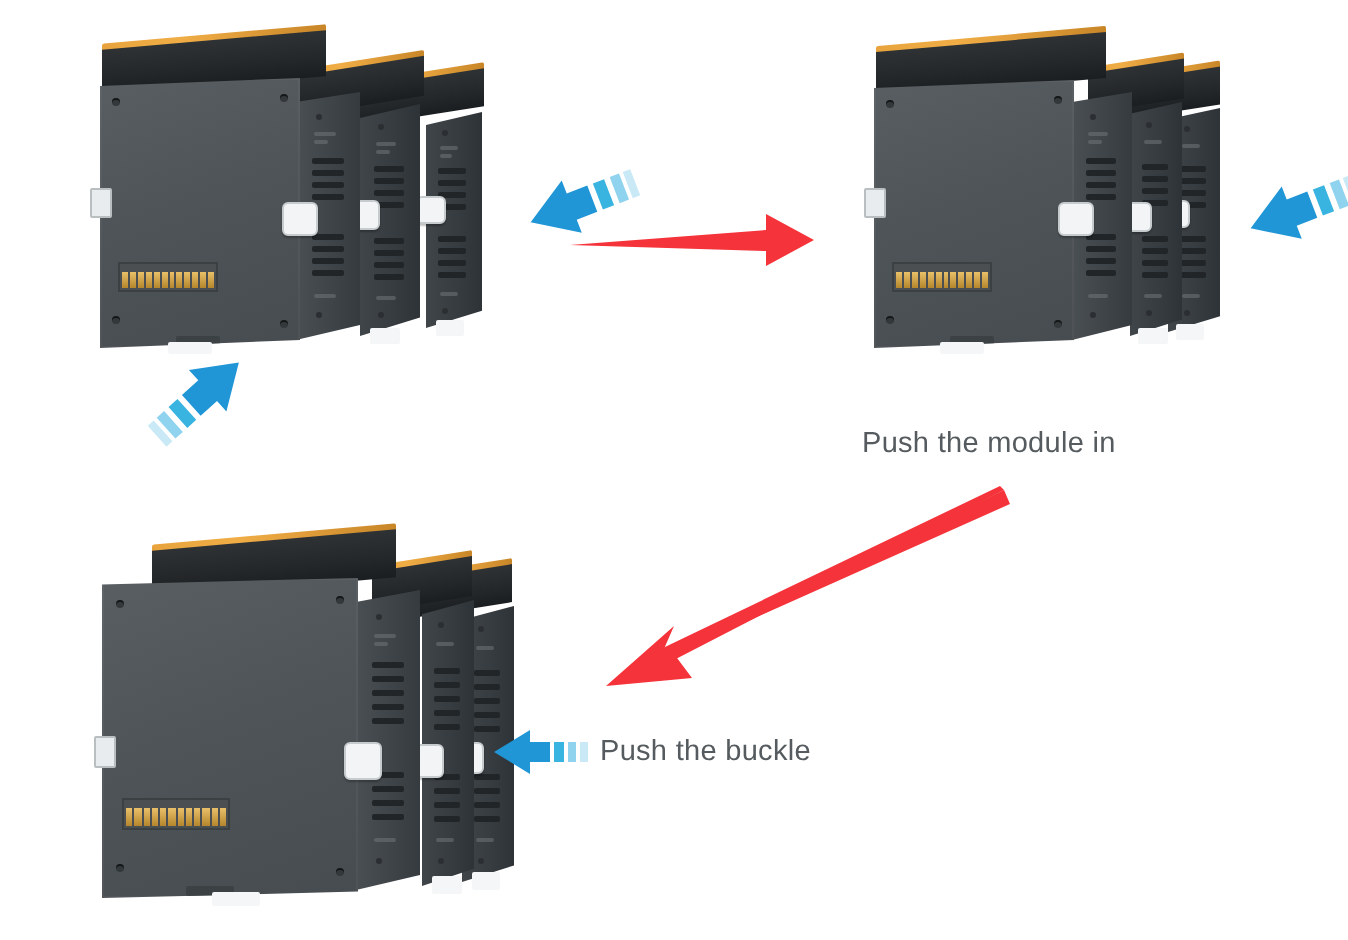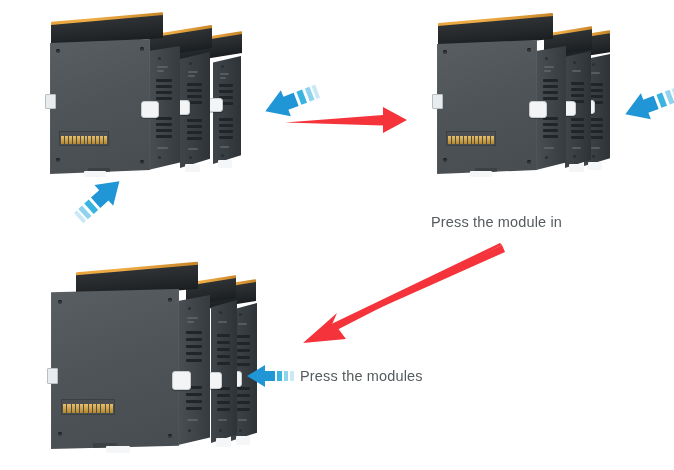--- a/index.html
+++ b/index.html
@@ -302,21 +302,21 @@
 
   <svg class="arrow-svg" style="left:612px;top:82px;" width="70" height="50" viewBox="0 0 70 50">
     <g transform="rotate(159 32 25)">
       <path d="M30 11 L52 25 L30 39 L30 32 L19 32 L19 18 L30 18 Z" fill="#2196d6"></path>
       <rect x="10" y="18" width="6" height="14" fill="#39b3e0"></rect>
       <rect x="2" y="18" width="5" height="14" fill="#8fd3ef"></rect>
       <rect x="-4" y="18" width="4" height="14" fill="#c9e9f7"></rect>
     </g>
   </svg>
 
-  <div class="caption" style="left:431px;top:214px;">Press the module in</div>
+  <div class="caption" style="left:431px;top:214px;">Push the module in</div>
 
   <svg class="arrow-svg" style="left:295px;top:243px;" width="210" height="105" viewBox="0 0 210 105">
     <path d="M207 2 L35 86 L42 70 L8 100 L51 96 L42 84 L210 9 Z" fill="#f5333a"></path>
     <path d="M207 2 L40 88 L30 96 L10 99 L26 86 L205 0 Z" fill="#f5333a"></path>
   </svg>
 
   <div class="assembly" style="left:46px;top:258px;width:230px;height:205px;">
 
     <div class="mod">
       <div class="termblk" style="left:160px;top:25px;width:50px;height:22px;transform:skewY(-9deg);">
@@ -421,15 +421,15 @@
     </div>
   </div>
 
   <svg class="arrow-svg" style="left:243px;top:363px;" width="54" height="26" viewBox="0 0 54 26">
     <path d="M22 2 L4 13 L22 24 L22 18 L32 18 L32 8 L22 8 Z" fill="#2196d6"></path>
     <rect x="34" y="8" width="5" height="10" fill="#39b3e0"></rect>
     <rect x="41" y="8" width="4" height="10" fill="#8fd3ef"></rect>
     <rect x="47" y="8" width="4" height="10" fill="#c9e9f7"></rect>
   </svg>
 
-  <div class="caption" style="left:300px;top:368px;">Press the modules</div>
+  <div class="caption" style="left:300px;top:368px;">Push the buckle</div>
 
 </div>
 
 </body></html>

